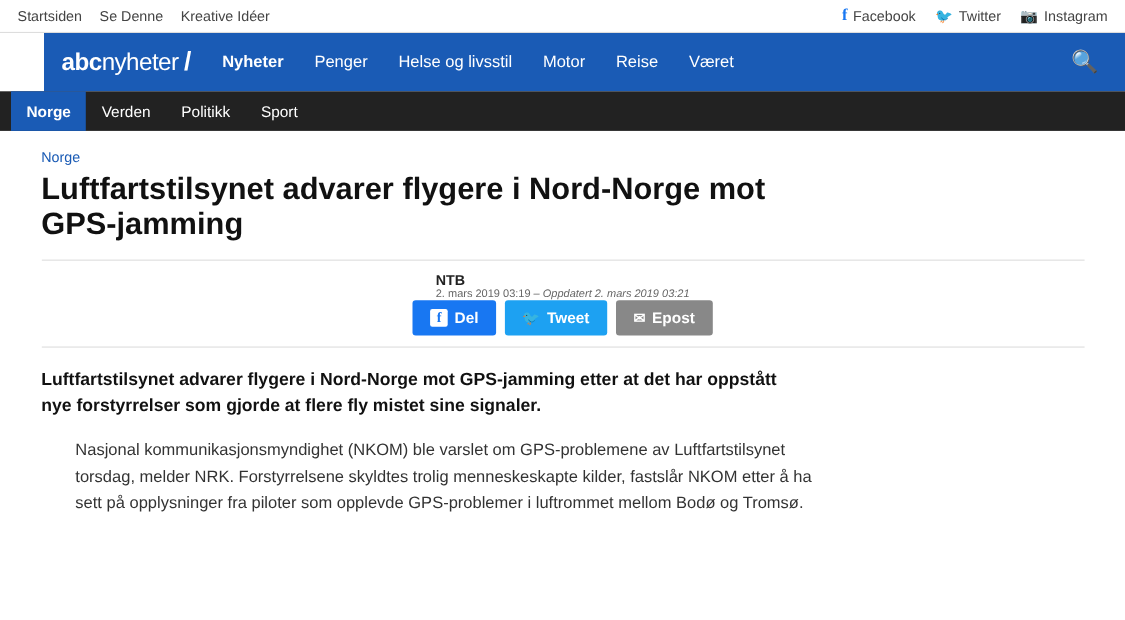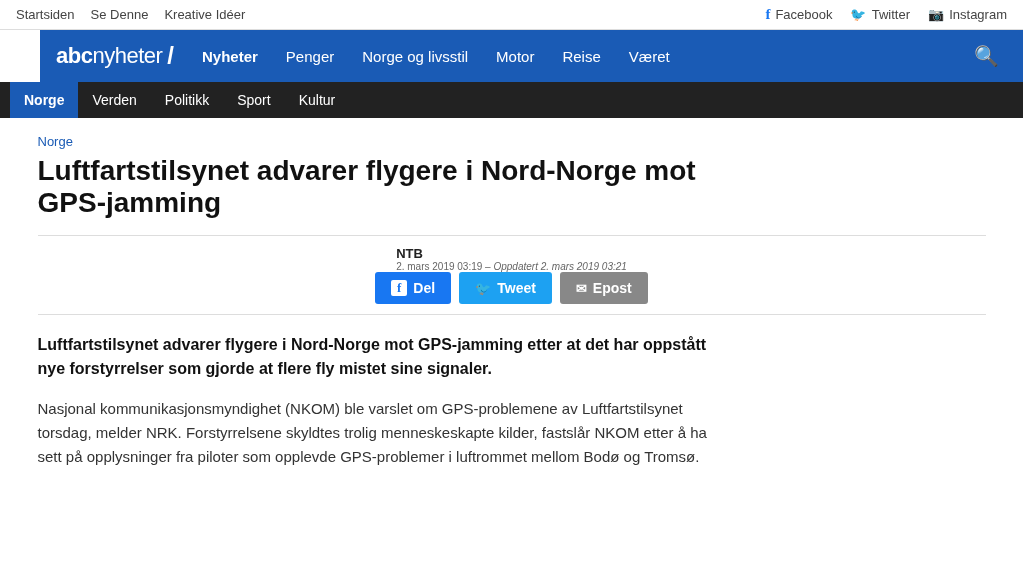--- a/index.html
+++ b/index.html
@@ -141,20 +141,21 @@
       color: #111;
       margin-bottom: 16px;
       max-width: 680px;
     }
 
     .article-body {
       font-size: 15px;
       line-height: 1.6;
       color: #333;
       max-width: 680px;
+      margin-left: 31px;
     }
 
     .fb-icon {
       display: inline-flex;
       align-items: center;
       justify-content: center;
       width: 16px; height: 16px;
       background: #fff;
       color: #1877f2;
       border-radius: 2px;
@@ -199,34 +200,33 @@
 <nav class="main-nav">
   <a class="logo" href="#">
     <span style="color:#fff; font-weight:bold; font-size:22px; letter-spacing:-0.5px;">
       <span>abc</span><span style="font-weight:300;">nyheter</span>
     </span>
     <span style="display:inline-block; margin-left:5px; color:#fff; font-size:24px; font-weight:bold;">/</span>
   </a>
   <div class="nav-items">
     <a class="nav-item active">Nyheter</a>
     <a class="nav-item">Penger</a>
-    <a class="nav-item">Norge og livsstil</a>
+    <a class="nav-item">Helse og livsstil</a>
     <a class="nav-item">Motor</a>
     <a class="nav-item">Reise</a>
     <a class="nav-item">Været</a>
   </div>
   <span class="nav-search" style="font-size:20px; color:#fff;">🔍</span>
 </nav>
 
 <nav class="sub-nav">
   <a class="sub-nav-item active">Norge</a>
   <a class="sub-nav-item">Verden</a>
   <a class="sub-nav-item">Politikk</a>
   <a class="sub-nav-item">Sport</a>
-  <a class="sub-nav-item">Kultur</a>
 </nav>
 
 <div class="content">
   <div class="category-label">Norge</div>
   <h1 class="article-title">Luftfartstilsynet advarer flygere i Nord-Norge mot GPS-jamming</h1>
 
   <div class="meta-row">
     <div class="meta-left">
       <div class="meta-author">NTB</div>
       <div class="meta-date">

